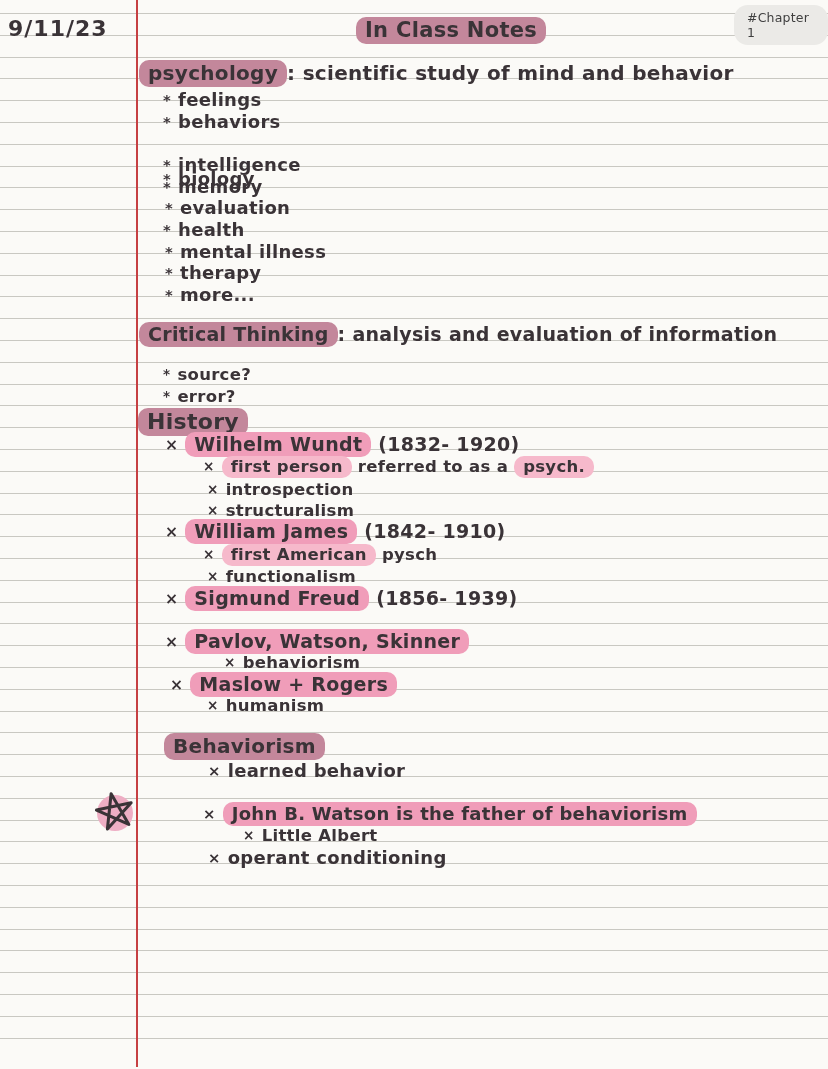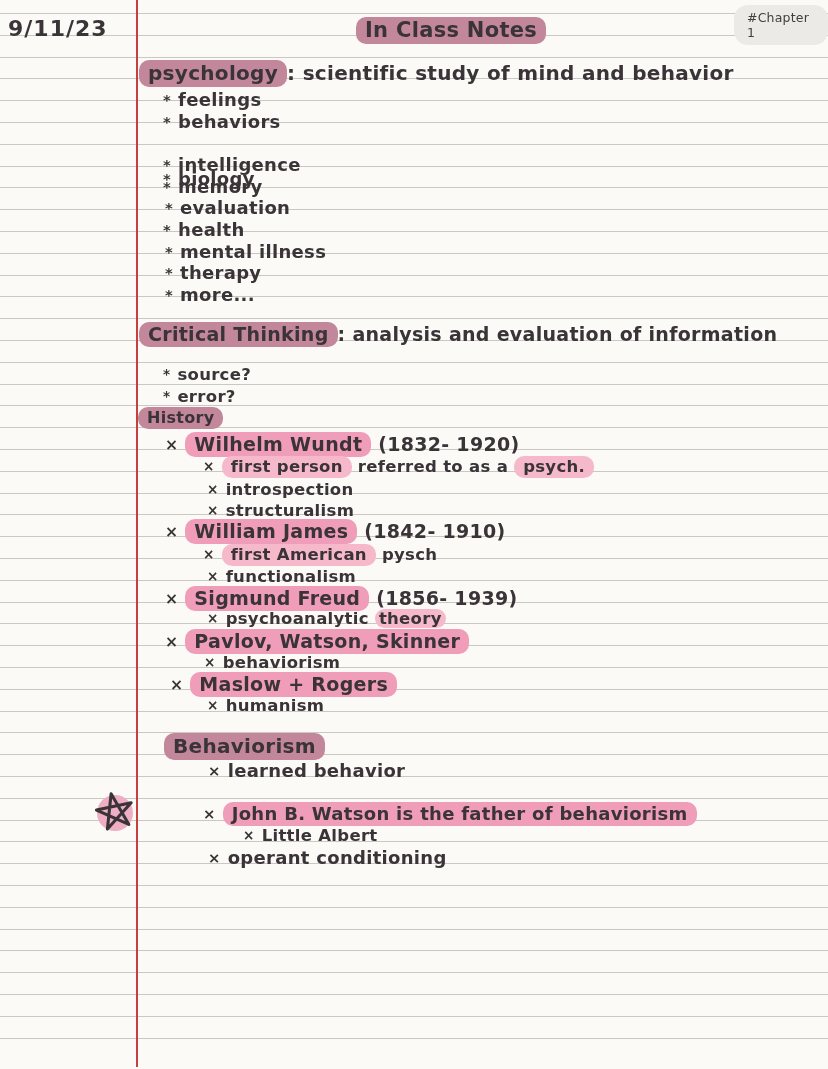--- a/index.html
+++ b/index.html
@@ -69,21 +69,21 @@
   <div class="line hw-md" style="left:165px; top:263px;"><span class="bullet">*</span><span>therapy</span></div>
   <div class="line hw-md" style="left:165px; top:285px;"><span class="bullet">*</span><span>more...</span></div>
 
   <div class="line" style="left:139px; top:324px; font-size:19px;">
     <span class="hl hl-mauve">Critical Thinking</span><span>:</span>
     <span>analysis and evaluation of information</span>
   </div>
   <div class="line hw-sm" style="left:163px; top:366px;"><span class="bullet">*</span><span>source?</span></div>
   <div class="line hw-sm" style="left:163px; top:388px;"><span class="bullet">*</span><span>error?</span></div>
 
-  <div class="line" style="left:138px; top:409px; font-size:16px;">
+  <div class="line" style="left:138px; top:409px; font-size:22px;">
     <span class="hl hl-mauve">History</span>
   </div>
   <div class="line" style="left:165px; top:434px; font-size:19px;">
     <span class="bullet">×</span><span class="hl hl-pink">Wilhelm Wundt</span>
     <span>(1832- 1920)</span>
   </div>
   <div class="line hw-sm" style="left:203px; top:458px;">
     <span class="bullet">×</span><span class="hl hl-pink-light">first person</span>
     <span>referred to as a</span>
     <span class="hl hl-pink-light">psych.</span>
@@ -98,29 +98,25 @@
   <div class="line hw-sm" style="left:203px; top:546px;">
     <span class="bullet">×</span><span class="hl hl-pink-light">first American</span>
     <span>pysch</span>
   </div>
   <div class="line hw-sm" style="left:207px; top:568px;"><span class="bullet">×</span><span>functionalism</span></div>
 
   <div class="line" style="left:165px; top:588px; font-size:19px;">
     <span class="bullet">×</span><span class="hl hl-pink">Sigmund Freud</span>
     <span>(1856- 1939)</span>
   </div>
-  <div class="line hw-sm" style="left:207px; top:610px;">
-    <span class="bullet">×</span><span>psychoanalytic</span>
-    <span class="hl hl-pink-light" style="padding:0 4px;">theory</span>
-  </div>
 
   <div class="line" style="left:165px; top:631px; font-size:19px;">
     <span class="bullet">×</span><span class="hl hl-pink">Pavlov, Watson, Skinner</span>
   </div>
-  <div class="line hw-sm" style="left:204px; top:654px;"><span class="bullet">×</span><span>behaviorism</span></div>
+  <div class="line hw-sm" style="left:224px; top:654px;"><span class="bullet">×</span><span>behaviorism</span></div>
 
   <div class="line" style="left:170px; top:674px; font-size:19px;">
     <span class="bullet">×</span><span class="hl hl-pink">Maslow + Rogers</span>
   </div>
   <div class="line hw-sm" style="left:207px; top:697px;"><span class="bullet">×</span><span>humanism</span></div>
 
   <div class="line" style="left:164px; top:735px; font-size:20px;">
     <span class="hl hl-mauve">Behaviorism</span>
   </div>
   <div class="line hw-md" style="left:208px; top:761px;"><span class="bullet">×</span><span>learned behavior</span></div>

